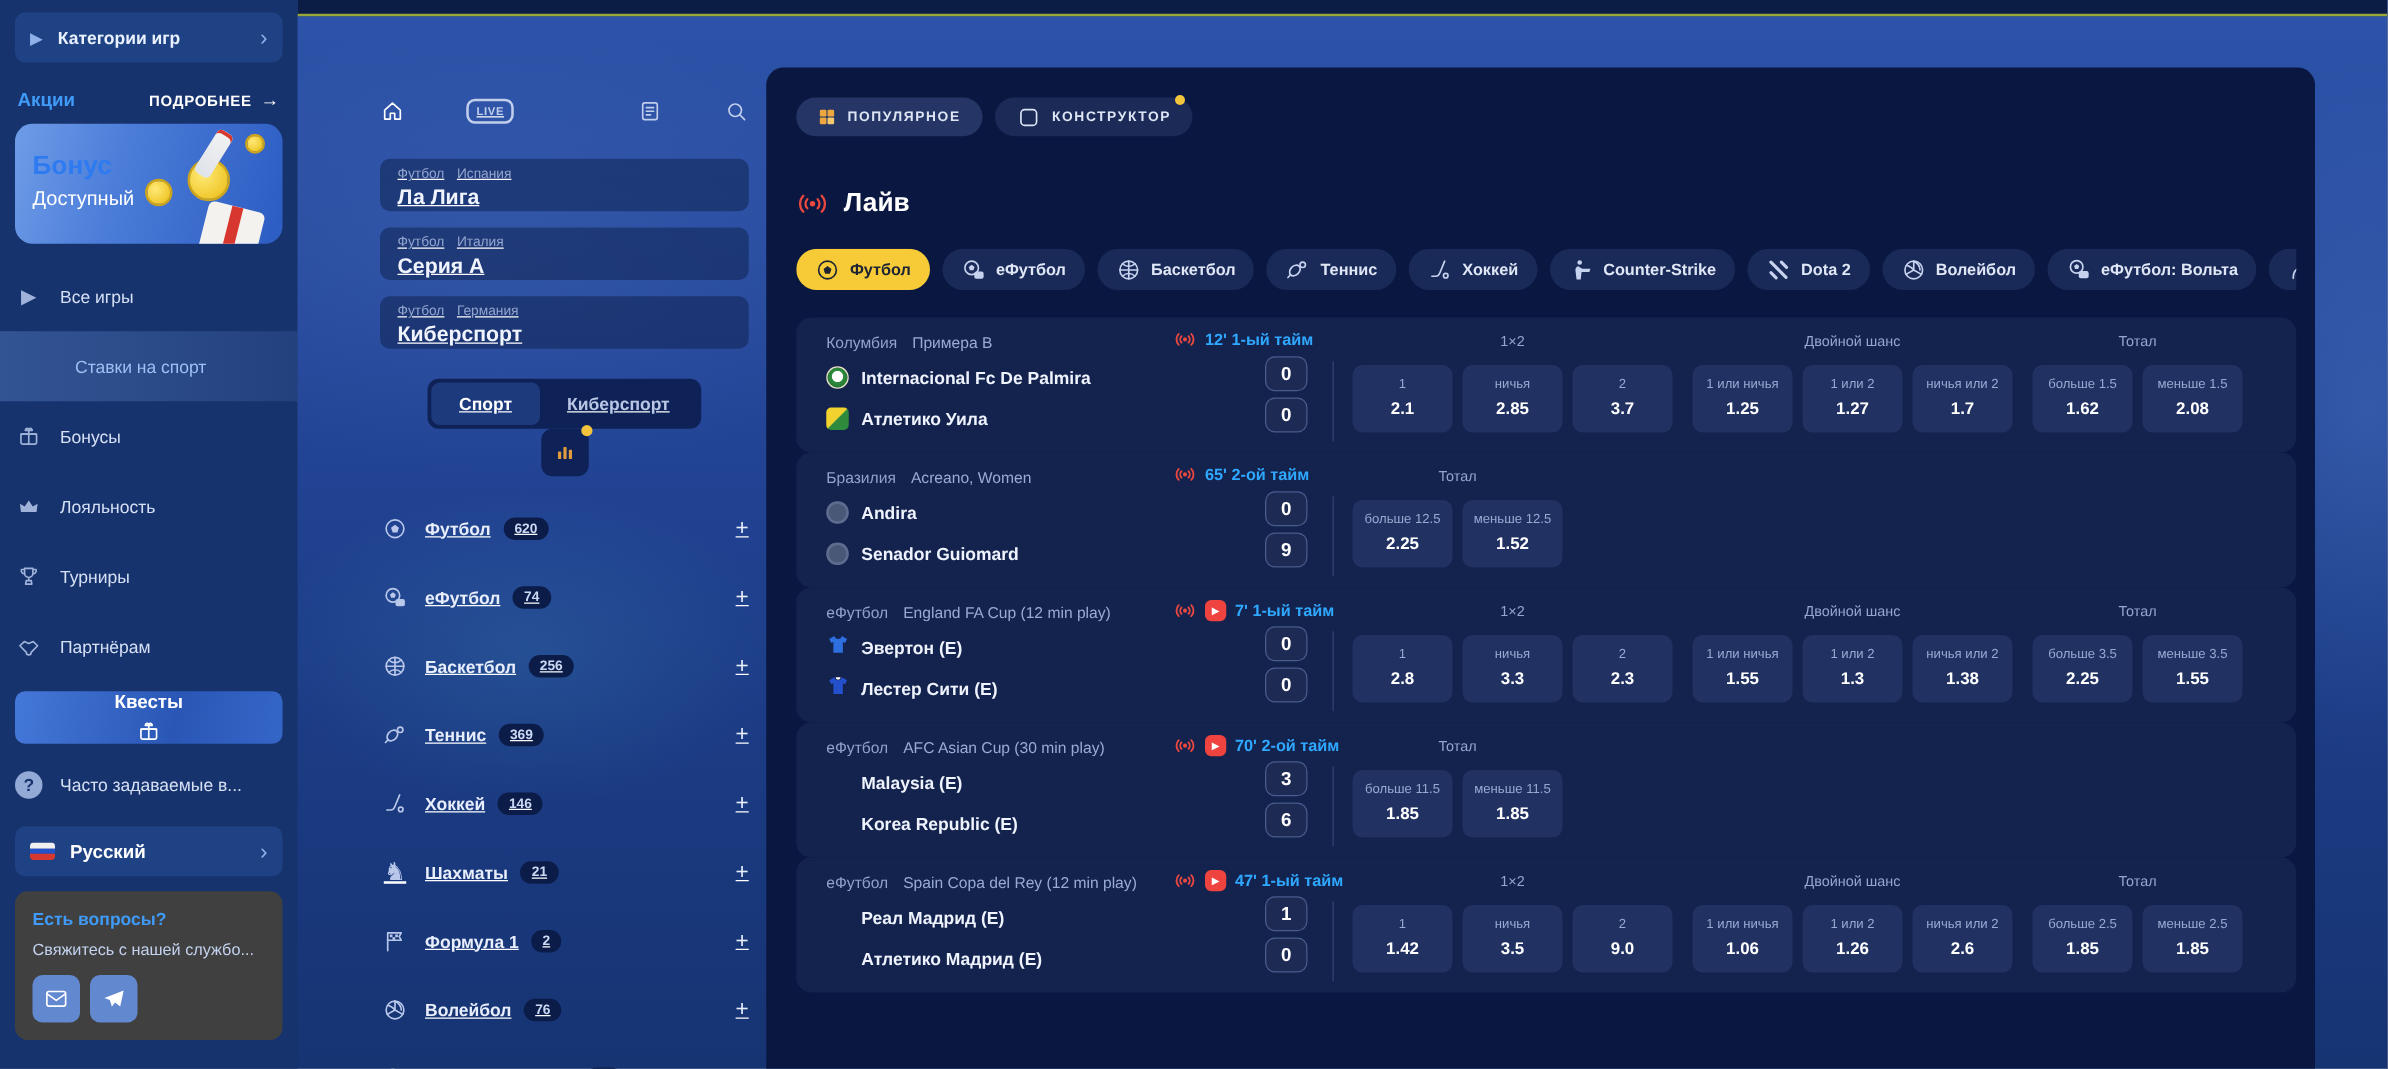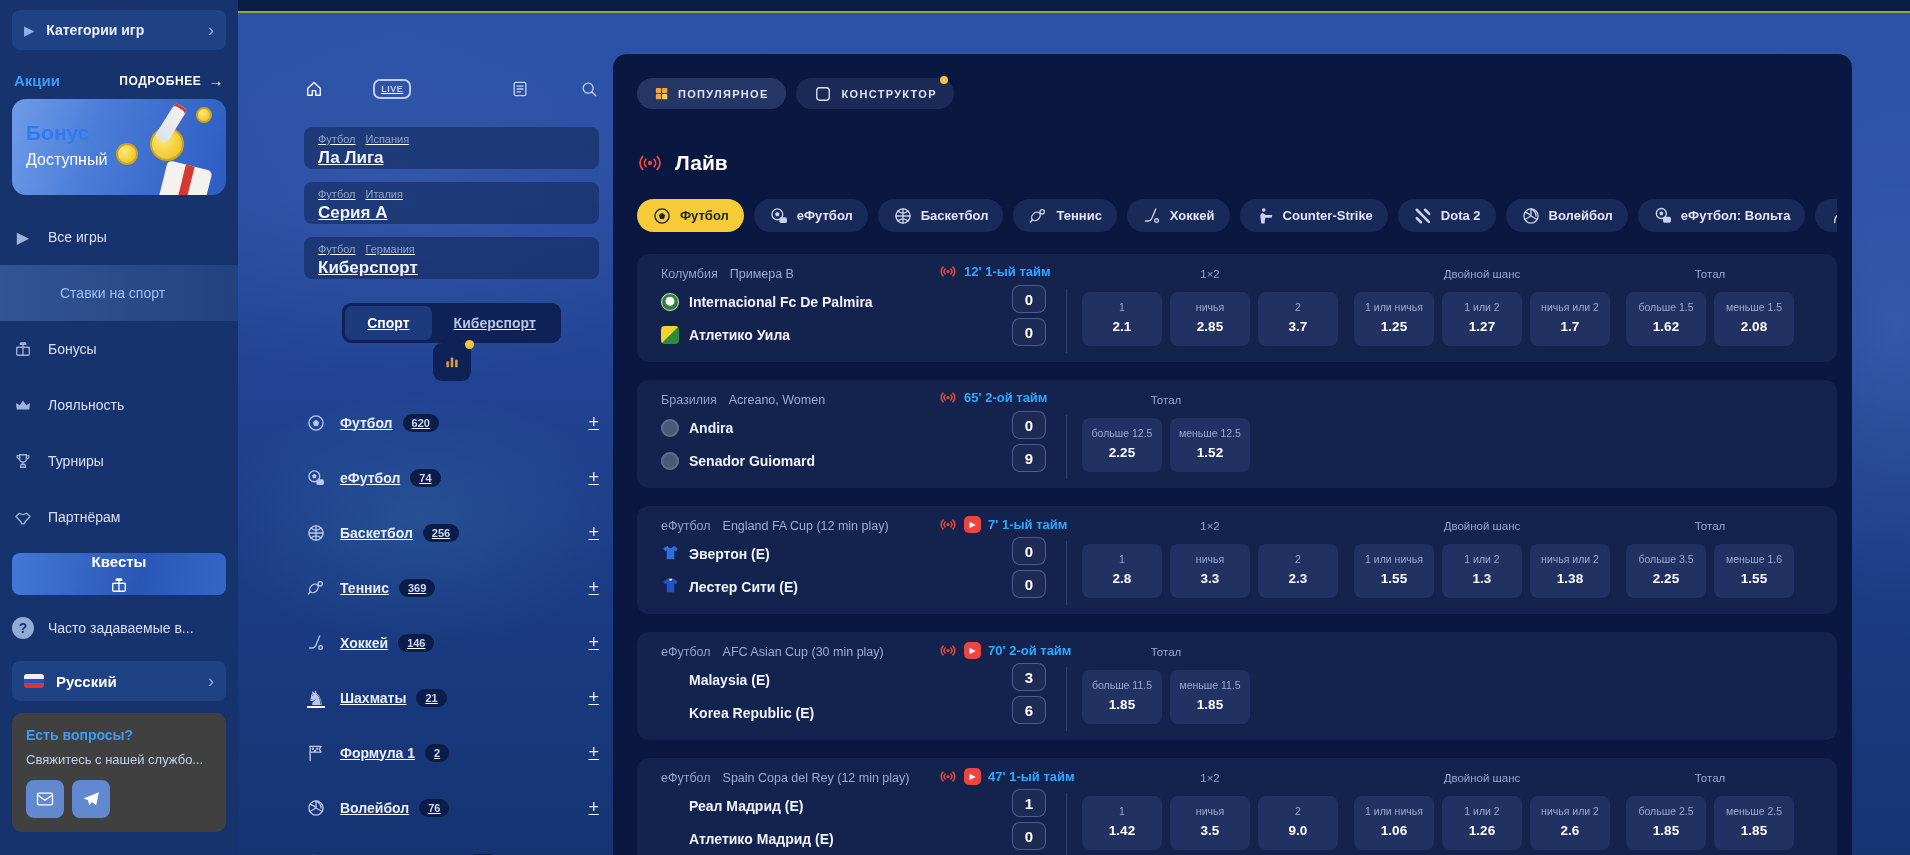--- a/index.html
+++ b/index.html
@@ -111,21 +111,21 @@
   .live-head{ display:flex; align-items:center; gap:12px; margin-top:42px; }
   .live-head h1{ font-size:21px; font-weight:bold; color:#fff; }
   .live-ic{ color:#e8483f; }
   .chips{ display:flex; gap:10px; margin-top:24px; white-space:nowrap; overflow:hidden; }
   .chip{ height:33px; border:none; border-radius:17px; padding:0 15px; background:#1a2a58; color:#dfe6f6;
     font-family:inherit; font-size:13px; font-weight:bold; cursor:pointer; display:inline-flex; align-items:center; gap:8px; flex:0 0 auto; }
   .chip .ic{ color:#c6d2ee; }
   .chip.sel{ background:#f6cb37; color:#1c2434; }
   .chip.sel .ic{ color:#1c2434; }
   .cards{ margin-top:22px; }
-  .match-card{ position:relative; height:108px; border-radius:12px; background:#14234e; margin-bottom:18px; cursor:pointer; }
+  .match-card{ position:relative; height:108px; border-radius:12px; background:#14234e; cursor:pointer; }
   .c-league{ position:absolute; left:24px; top:13px; max-width:272px; white-space:nowrap; overflow:hidden; font-size:12.5px; }
   .c-country{ color:#8fa2cb; margin-right:12px; }
   .c-comp{ color:#98abd4; }
   .c-status{ position:absolute; left:302px; top:10px; display:flex; align-items:center; gap:7px; }
   .c-time{ color:#2fa8ff; font-weight:bold; font-size:13px; white-space:nowrap; }
   .play-badge{ width:17px; height:17px; border-radius:5px; background:#ef4340; color:#fff; font-size:8px;
     display:flex; align-items:center; justify-content:center; }
   .c-teams{ position:absolute; left:24px; top:33px; }
   .t-row{ display:flex; align-items:center; height:30px; margin-bottom:3px; }
   .t-badge{ width:28px; display:flex; align-items:center; }
@@ -794,21 +794,21 @@
       </div>
       <div class="grp">
         <div class="grp-title">Тотал</div>
         <div class="grp-boxes">
 
           <div class="obox">
             <span class="ol">больше 3.5</span>
             <span class="ov">2.25</span>
           </div>
           <div class="obox">
-            <span class="ol">меньше 1.6</span>
+            <span class="ol">меньше 3.5</span>
             <span class="ov">1.55</span>
           </div>
         </div>
       </div>
     </div>
   </div>
   <div class="match-card">
     <div class="c-league">
       <span class="c-country">еФутбол</span><span class="c-comp">AFC Asian Cup (30 min play)</span>
     </div>

